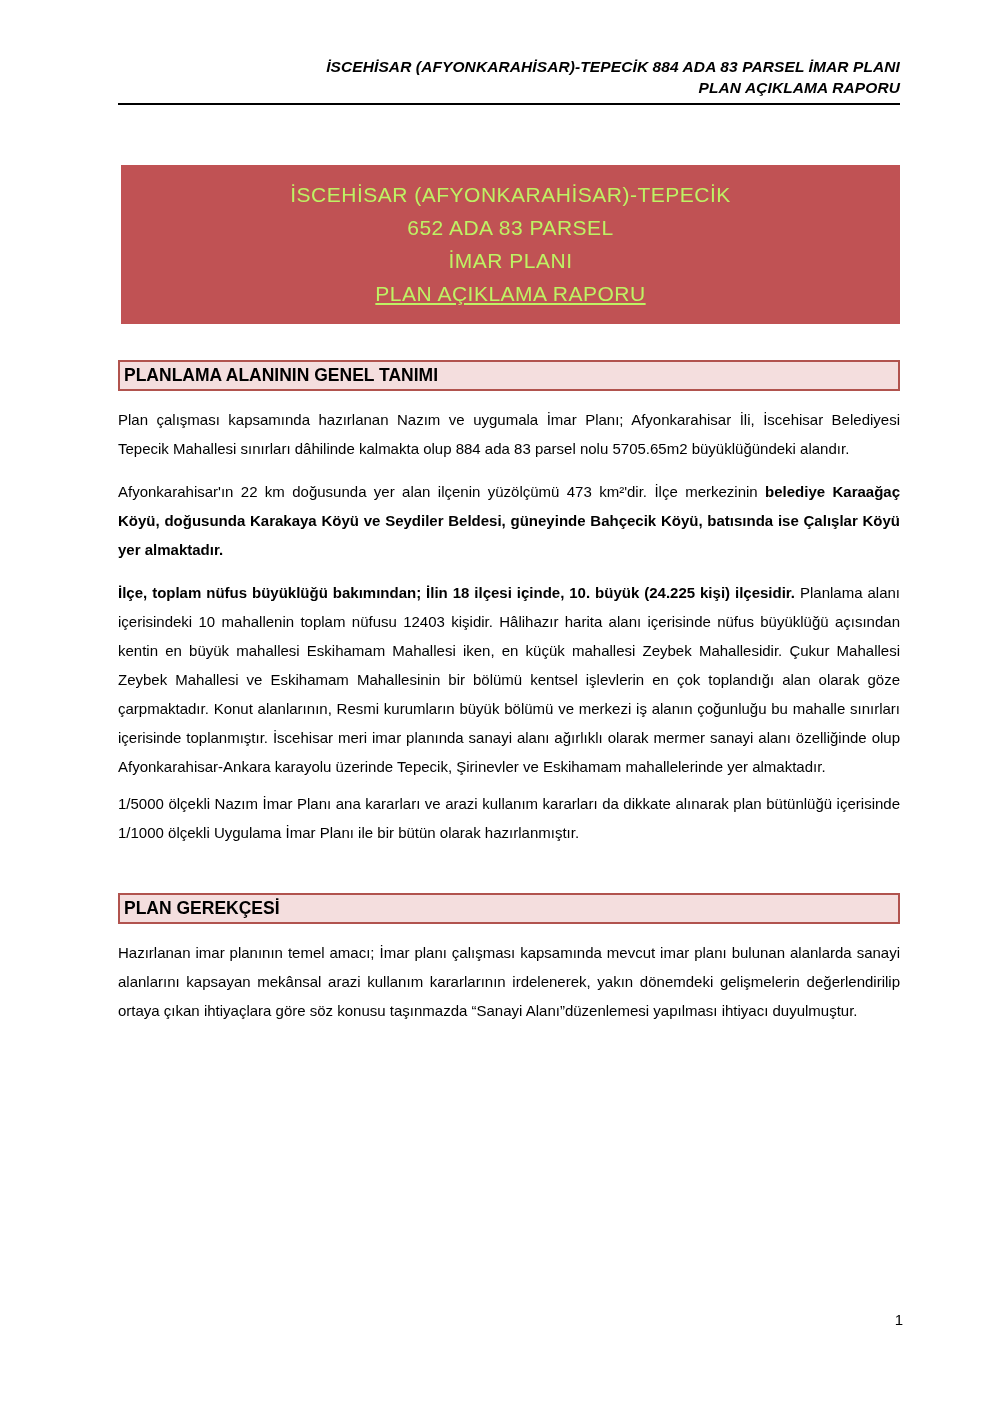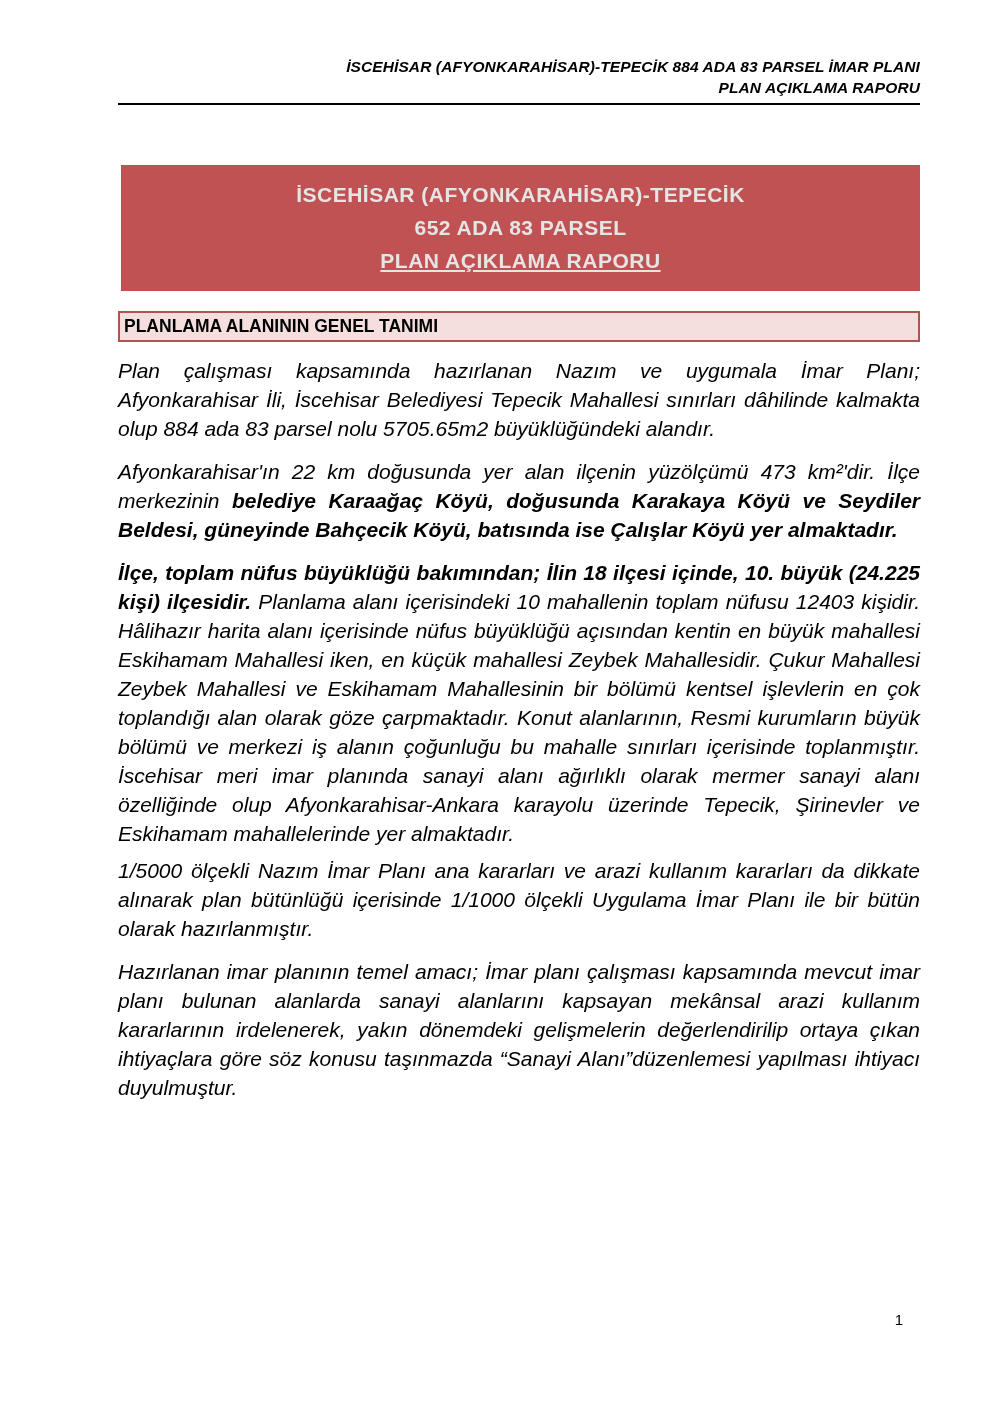--- a/index.html
+++ b/index.html
@@ -13,21 +13,21 @@
   .page{
     position:relative;
     width:1000px;height:1414px;
     margin:0 auto;
     background:#ffffff;
     font-family:"Liberation Sans","DejaVu Sans",sans-serif;
     color:var(--text-color);
     overflow:hidden;
   }
   .content{
-    padding:56px 80px 0 118px;
+    padding:56px 100px 0 118px;
   }
   
   .page-header{
     text-align:right;
     font-weight:bold;
     font-style:italic;
     font-size:15.5px;
     line-height:21px;
     letter-spacing:0.1px;
   }
@@ -37,44 +37,43 @@
     margin-top:5px;
   }
   
   .title-block{
     margin:60px 0 0 3px;
     background:var(--title-bg);
     text-align:center;
     padding:13px 10px 14px 10px;
   }
   .title-line{
-    font-weight:bold;
+    font-weight:normal;
     font-size:21px;
     line-height:33px;
-    color:#e5e5e5;
+    color:#bef264;
     letter-spacing:0.5px;
   }
   .title-line.underlined{text-decoration:underline;}
   
   .section-heading{
-    margin-top:20px;
+    margin-top:36px;
     background:var(--heading-bg);
     border:2px solid var(--heading-border);
     font-weight:bold;
     font-size:17.5px;
     line-height:27px;
     padding:0 4px;
   }
   
   .body-para{
     margin-top:14px;
-    font-size:21px;
+    font-size:15px;
     line-height:29px;
     text-align:justify;
-    font-style:italic;
   }
   .body-para.gap-before{margin-top:34px;}
   .body-para.small-gap{}
   .body-para.large-gap{margin-top:8px;}
   .seg-bold{font-weight:bold;}
   .section-heading.second{margin-top:46px;}
   .page-number{
     position:absolute;
     right:97px;
     bottom:85px;
@@ -90,34 +89,36 @@
 
     <div class="page-header">
       <div>İSCEHİSAR (AFYONKARAHİSAR)-TEPECİK 884 ADA 83 PARSEL İMAR PLANI</div>
       <div>PLAN AÇIKLAMA RAPORU</div>
     </div>
     <hr class="header-rule">
 
     <div class="title-block">
       <div class="title-line">İSCEHİSAR (AFYONKARAHİSAR)-TEPECİK</div>
       <div class="title-line">652 ADA 83 PARSEL</div>
+      <div class="title-line">İMAR PLANI</div>
       <div class="title-line underlined">PLAN AÇIKLAMA RAPORU</div>
     </div>
 
     <div class="section-heading">PLANLAMA ALANININ GENEL TANIMI</div>
 
     <p class="body-para">Plan çalışması kapsamında hazırlanan Nazım ve uygumala İmar Planı; Afyonkarahisar İli, İscehisar Belediyesi Tepecik Mahallesi sınırları dâhilinde kalmakta olup 884 ada 83 parsel nolu 5705.65m2 büyüklüğündeki alandır.</p>
 
 
     <p class="body-para"><span>Afyonkarahisar'ın 22 km doğusunda yer alan ilçenin yüzölçümü 473 km²'dir. İlçe merkezinin </span><span class="seg-bold">belediye Karaağaç Köyü, doğusunda Karakaya Köyü ve Seydiler Beldesi, güneyinde Bahçecik Köyü, batısında ise Çalışlar Köyü yer almaktadır.</span></p>
 
 
     <p class="body-para small-gap"><span class="seg-bold">İlçe, toplam nüfus büyüklüğü bakımından; İlin 18 ilçesi içinde, 10. büyük (24.225 kişi) ilçesidir.</span><span> Planlama alanı içerisindeki 10 mahallenin toplam nüfusu 12403 kişidir. Hâlihazır harita alanı içerisinde nüfus büyüklüğü açısından kentin en büyük mahallesi Eskihamam Mahallesi iken, en küçük mahallesi Zeybek Mahallesidir. Çukur Mahallesi Zeybek Mahallesi ve Eskihamam Mahallesinin bir bölümü kentsel işlevlerin en çok toplandığı alan olarak göze çarpmaktadır. Konut alanlarının, Resmi kurumların büyük bölümü ve merkezi iş alanın çoğunluğu bu mahalle sınırları içerisinde toplanmıştır. İscehisar meri imar planında sanayi alanı ağırlıklı olarak mermer sanayi alanı özelliğinde olup Afyonkarahisar-Ankara karayolu üzerinde Tepecik, Şirinevler ve Eskihamam mahallelerinde yer almaktadır.</span></p>
 
     <p class="body-para large-gap">1/5000 ölçekli Nazım İmar Planı ana kararları ve arazi kullanım kararları da dikkate alınarak plan bütünlüğü içerisinde 1/1000 ölçekli Uygulama İmar Planı ile bir bütün olarak hazırlanmıştır.</p>
 
+    <div class="section-heading second">PLAN GEREKÇESİ</div>
 
     <p class="body-para">Hazırlanan imar planının temel amacı; İmar planı çalışması kapsamında mevcut imar planı bulunan alanlarda sanayi alanlarını kapsayan mekânsal arazi kullanım kararlarının irdelenerek, yakın dönemdeki gelişmelerin değerlendirilip ortaya çıkan ihtiyaçlara göre söz konusu taşınmazda “Sanayi Alanı”düzenlemesi yapılması ihtiyacı duyulmuştur.</p>
 
   </div>
 
   <div class="page-number">1</div>
 </div>
 
 </body></html>

